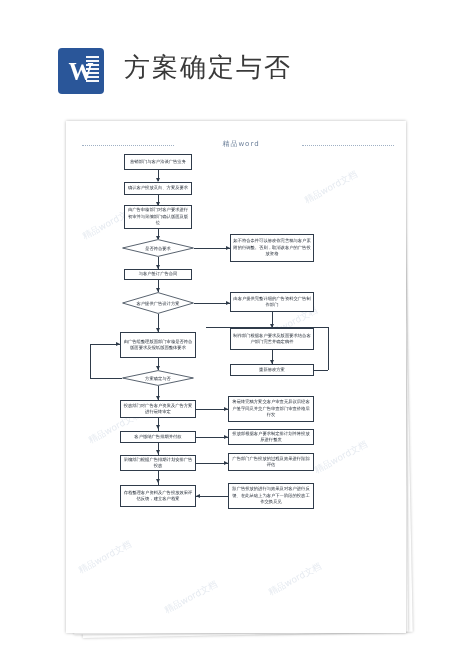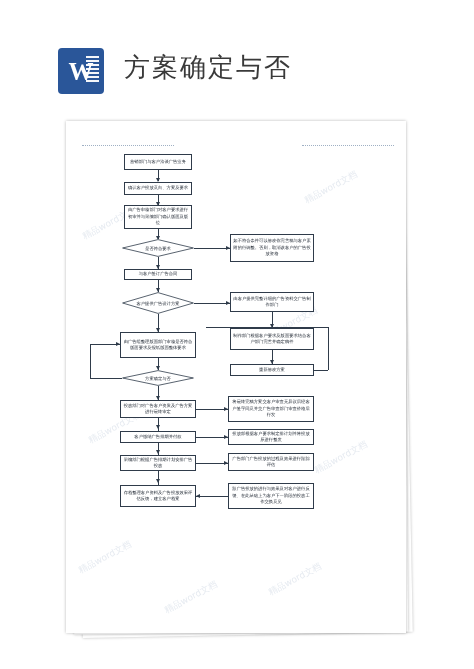--- a/index.html
+++ b/index.html
@@ -117,20 +117,21 @@
   <div class="header-title">方案确定与否</div>
 </div>
 
 <div class="sheet sheet-back2"></div>
 <div class="sheet sheet-back1"></div>
 <div class="sheet sheet-main">
   <div class="page-inner">
 
     <div class="dotline" style="left:16px;width:92px;"></div>
     <div class="dotline" style="left:236px;width:92px;"></div>
+    <div class="doc-head">精品word</div>
 
     <div class="bigwm" style="left:14px;top:96px;">精品word文档</div>
     <div class="bigwm" style="left:236px;top:60px;">精品word文档</div>
     <div class="bigwm" style="left:196px;top:196px;">精品word文档</div>
     <div class="bigwm" style="left:20px;top:300px;">精品word文档</div>
     <div class="bigwm" style="left:246px;top:330px;">精品word文档</div>
     <div class="bigwm" style="left:10px;top:430px;">精品word文档</div>
     <div class="bigwm" style="left:200px;top:452px;">精品word文档</div>
     <div class="bigwm" style="left:96px;top:470px;">精品word文档</div>
 

